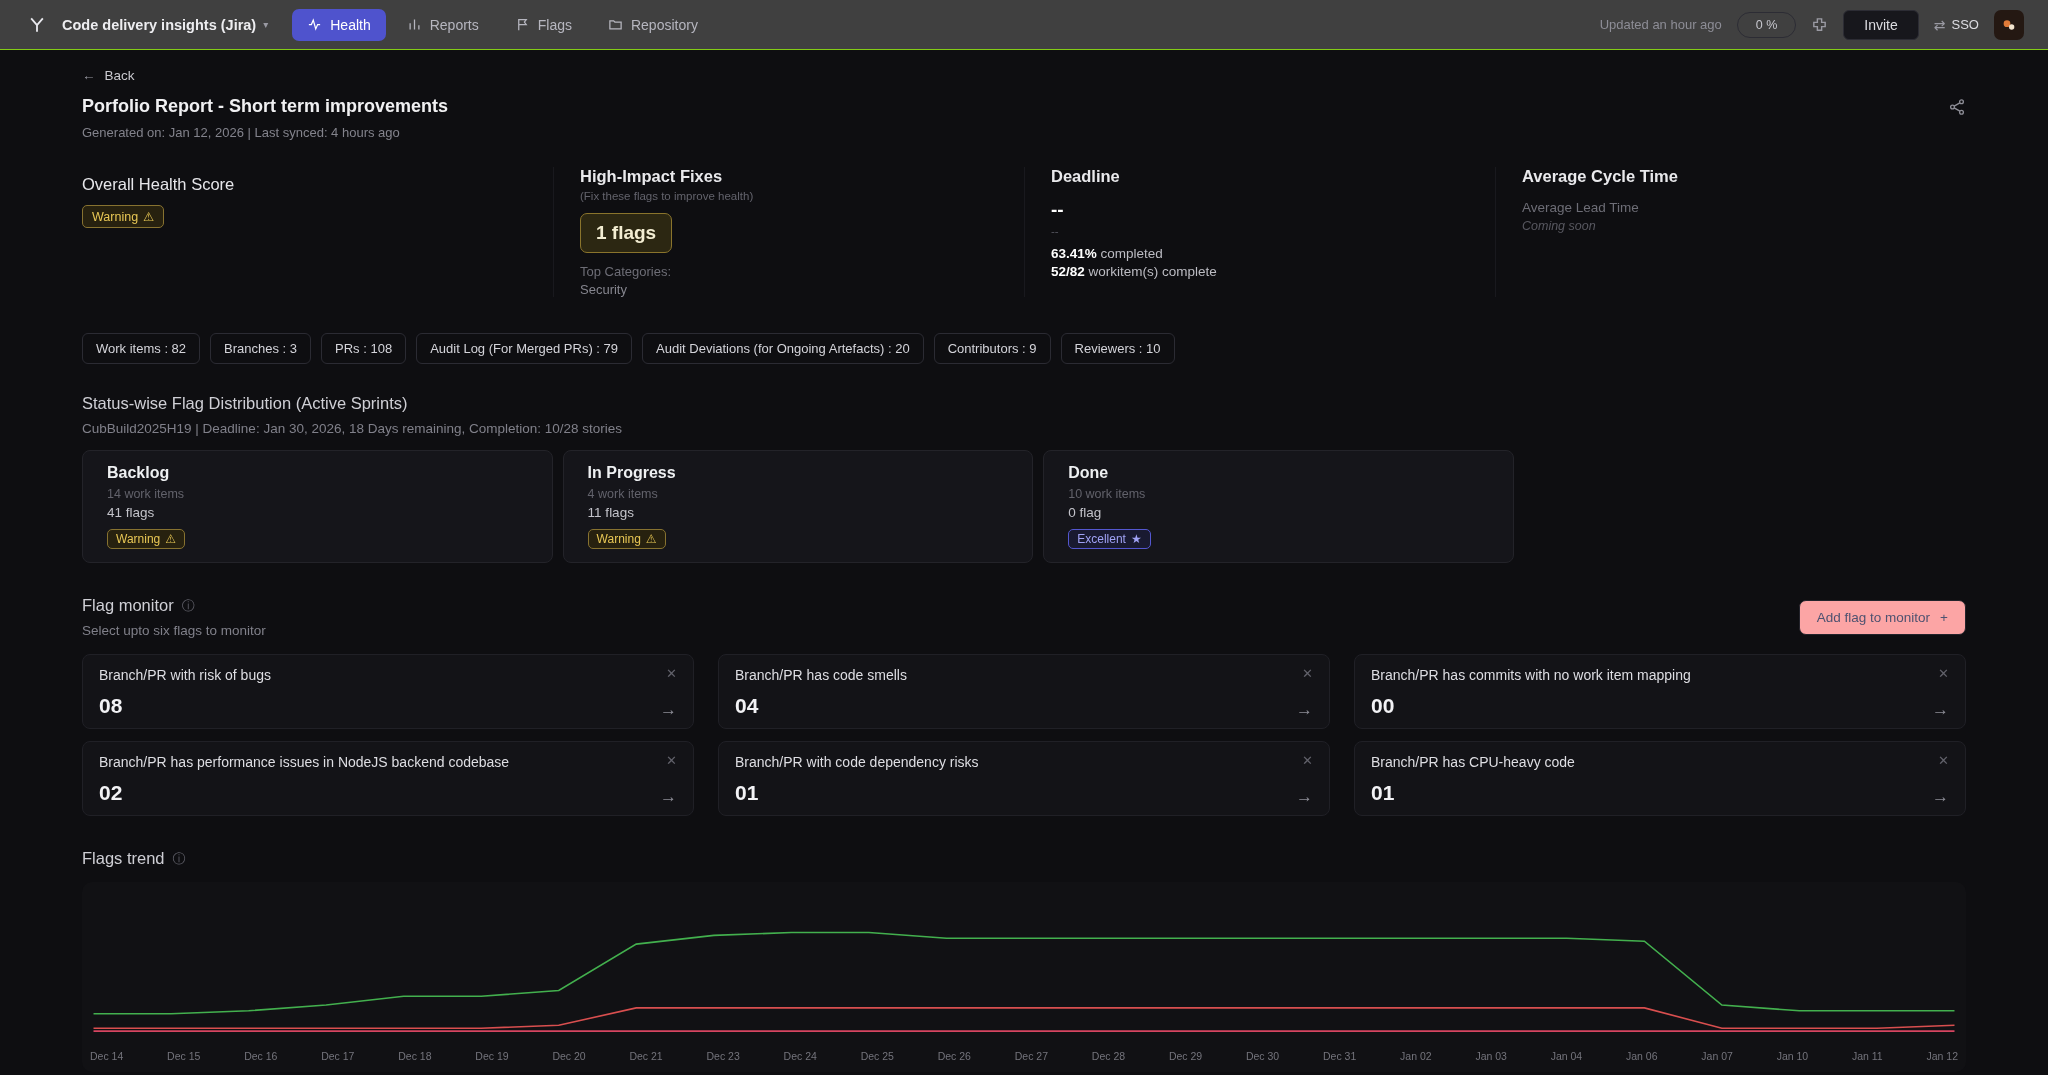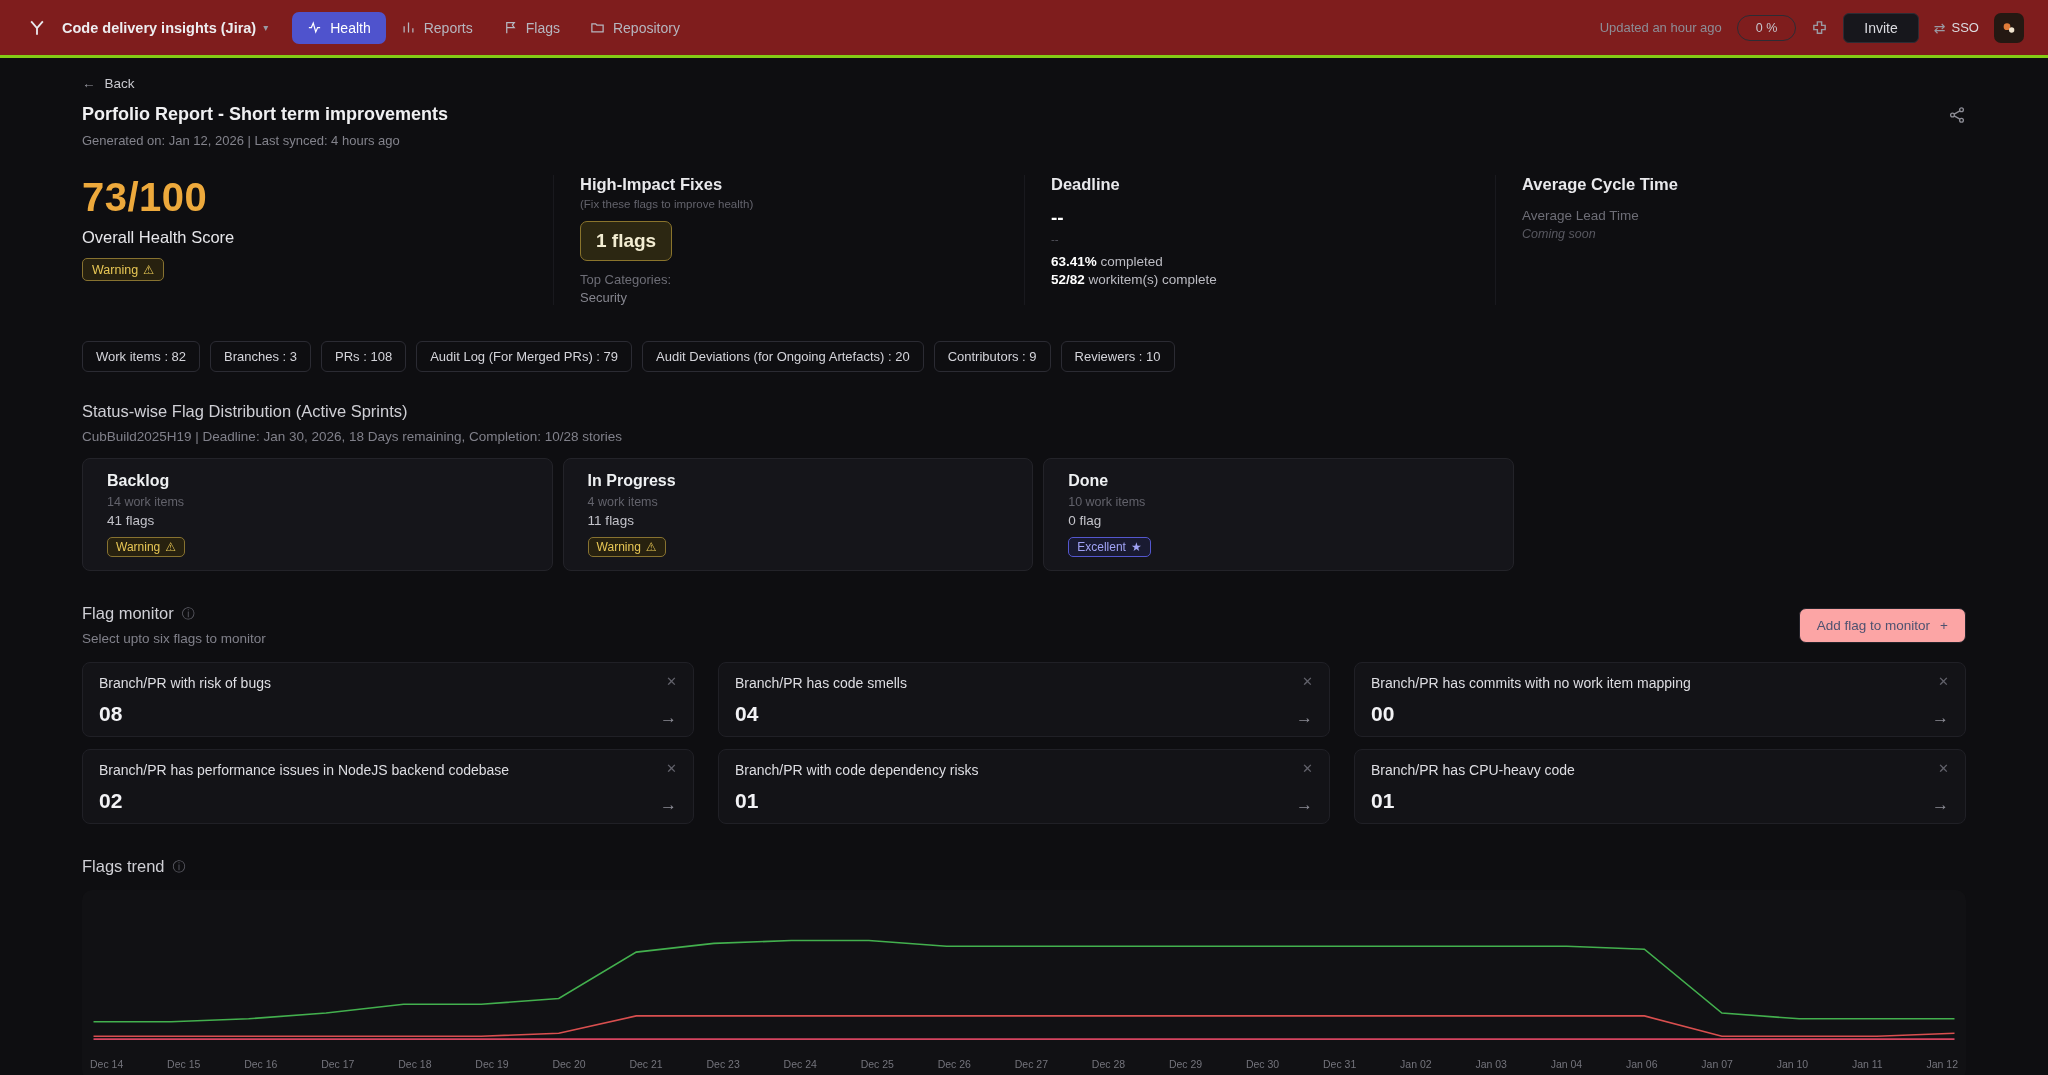--- a/index.html
+++ b/index.html
@@ -2,27 +2,27 @@
 <html><head>
 <meta charset="utf-8">
 <style>
 *{margin:0;padding:0;box-sizing:border-box}
 html,body{width:2048px;height:1075px;overflow:hidden;background:#0e0e11;color:#e7e7ea;
   font-family:"Liberation Sans","DejaVu Sans",sans-serif}
 button{font-family:inherit;background:none;border:none;color:inherit;cursor:pointer}
 svg{display:block}
 
 
-.navbar{height:58px;background:#7f1d1d;border-bottom:3px solid #84cc16;display:flex;
+.navbar{height:50px;background:#404040;border-bottom:1px solid #84cc16;display:flex;
   align-items:center;justify-content:space-between;padding:0 24px}
 .nav-left{display:flex;align-items:center;gap:12px}
 .logo-box{width:26px;height:26px;display:flex;align-items:center;justify-content:center;color:#e9e9ee}
 .app-title{display:flex;align-items:center;gap:7px;font-size:14.5px;font-weight:bold;color:#ededf0}
 .chev{font-size:10px;color:#9a9aa3}
-.nav-tabs{display:flex;align-items:center;margin-left:12px}
+.nav-tabs{display:flex;align-items:center;gap:6px;margin-left:12px}
 .tab{display:flex;align-items:center;gap:8px;font-size:14px;color:#b6b6bf;padding:8px 15px;border-radius:7px}
 .tab.active{background:#4f53cd;color:#fff}
 .tab svg{width:15px;height:15px}
 .nav-right{display:flex;align-items:center;gap:15px}
 .updated{font-size:13px;color:#8d8d96}
 .usage-pill{border:1px solid #2c2c34;border-radius:14px;padding:5px 18px;font-size:12.5px;color:#c6c6cd}
 .icon-btn{color:#9a9aa3}
 .invite{border:1px solid #2c2c34;background:#17171c;border-radius:6px;padding:6px 20px;font-size:14px;color:#dcdce1}
 .sso{display:flex;align-items:center;gap:6px;font-size:13px;color:#dcdce1}
 .sso .swap{color:#9a9aa3;font-size:14px}
@@ -175,21 +175,20 @@
         <path d="M8.2 10.8l7.6-4.4M8.2 13.2l7.6 4.4"></path>
       </svg>
   </button>
 
   <h1 class="page-title">Porfolio Report - Short term improvements</h1>
   <div class="page-sub">Generated on: Jan 12, 2026 | Last synced: 4 hours ago</div>
 
   
   <div class="health-row">
     <div class="hcol">
-      <div class="score">73/100</div>
       <div class="score-label">Overall Health Score</div>
       <span class="badge warning">
         <span>Warning</span>
         <span>⚠</span>
       </span>
     </div>
     <div class="hcol">
       <span class="hcol-title">High-Impact Fixes</span>
       <div class="hi-hint">(Fix these flags to improve health)</div>
       <button class="flags-btn">1 flags</button>

